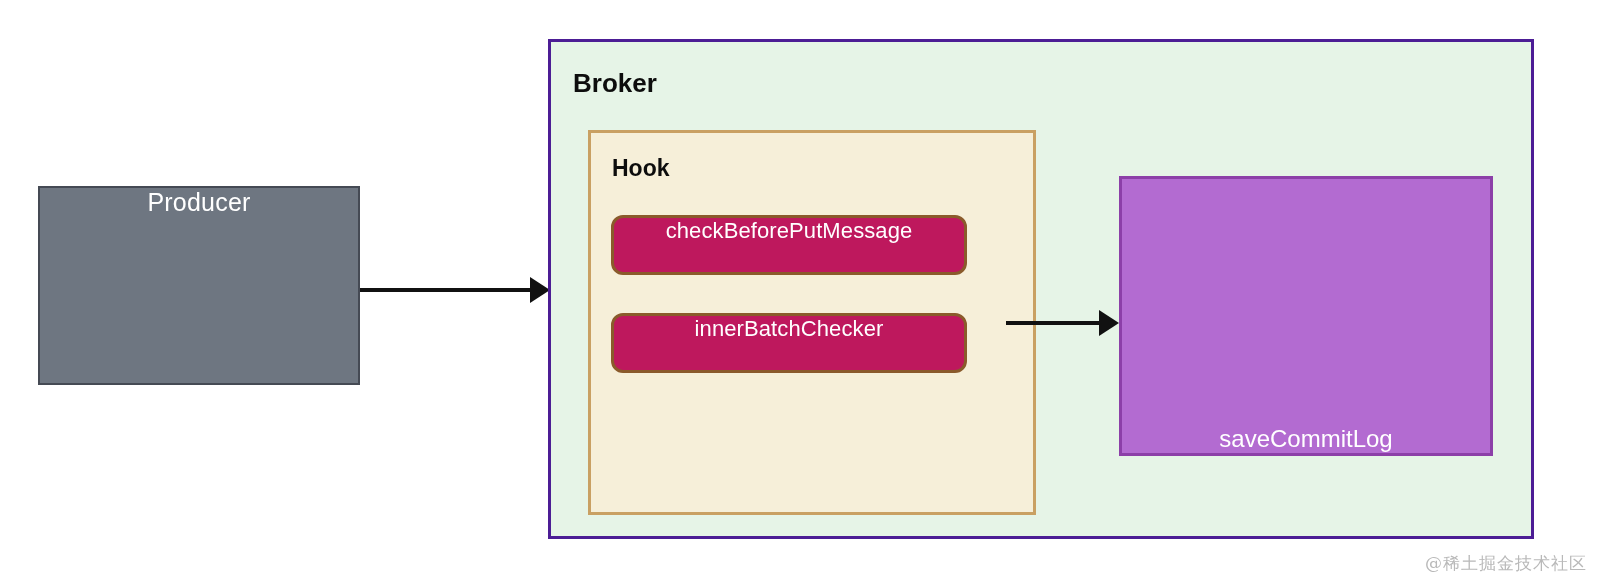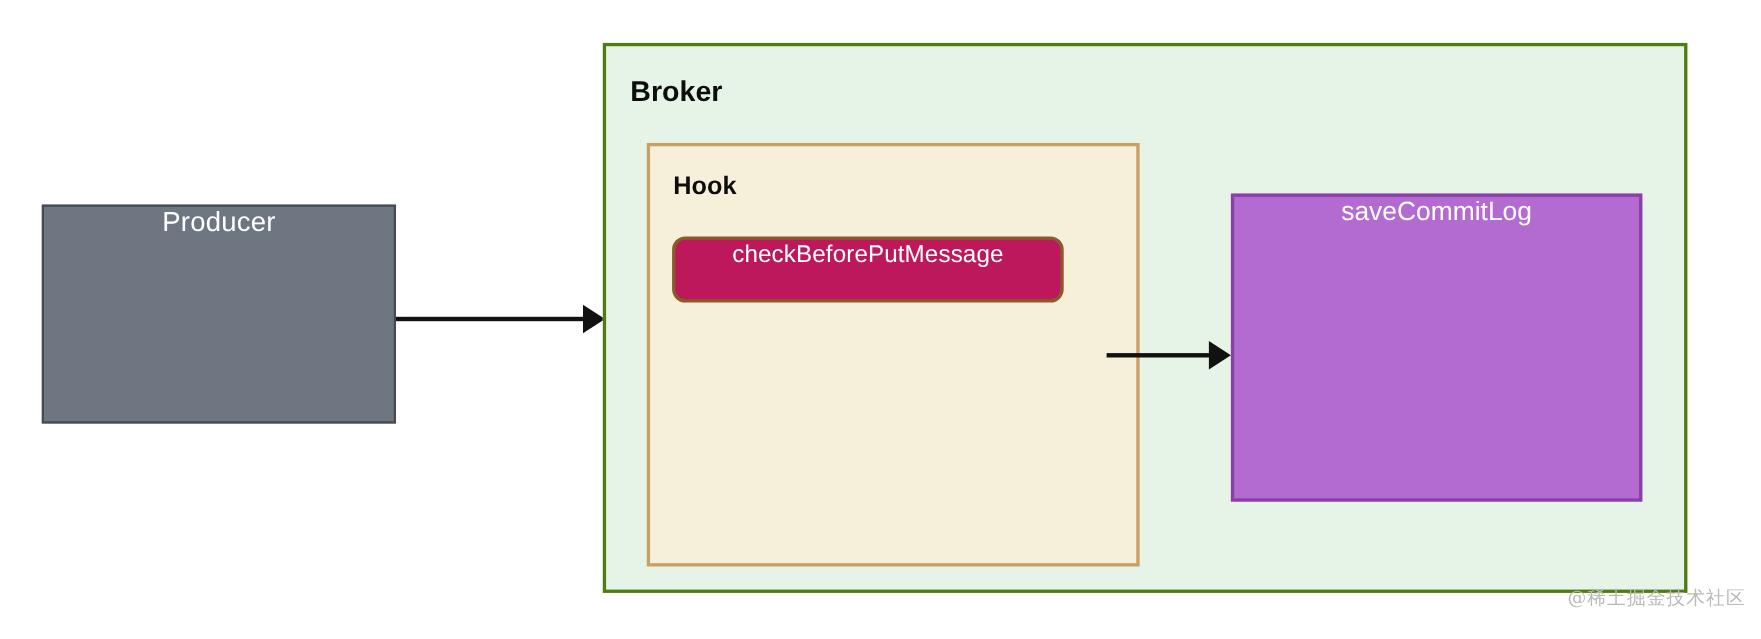--- a/index.html
+++ b/index.html
@@ -65,21 +65,21 @@
   }
 
   
   .broker-box {
     position: absolute;
     left: 548px;
     top: 39px;
     width: 986px;
     height: 500px;
     background: #E6F4E7;
-    border: 3px solid #4d7c0f;
+    border: 3px solid #4c1d95;
     box-sizing: border-box;
   }
   .broker-title {
     position: absolute;
     left: 22px;
     top: 26px;
     font-size: 26px;
     font-weight: bold;
     color: #0d0d0d;
   }
@@ -131,33 +131,33 @@
   .commitlog-box {
     position: absolute;
     left: 1116px;
     top: 173px;
     width: 374px;
     height: 280px;
     background: #B36BD1;
     border: 3px solid #8C3FA8;
     box-sizing: border-box;
     display: flex;
-    align-items: flex-start;
+    align-items: flex-end;
     justify-content: center;
   }
   .commitlog-label {
     color: #ffffff;
     font-size: 24px;
   }
 
   
   .watermark {
     position: absolute;
     right: 14px;
-    bottom: 26px;
+    bottom: 6px;
     color: #B9B9B9;
     font-size: 17px;
     font-family: "DejaVu Serif", serif;
     letter-spacing: 1px;
   }
 </style>
 </head>
 <body>
 
 <div id="canvas">
@@ -172,20 +172,23 @@
   <div class="broker-box">
     <span class="broker-title">Broker</span>
 
     <div class="hook-box">
       <span class="hook-title">Hook</span>
 
       <div class="hook-pill pill-0">
         <span class="hook-pill-label">checkBeforePutMessage</span>
       </div>
 
+      <div class="hook-pill pill-1">
+        <span class="hook-pill-label">innerBatchChecker</span>
+      </div>
 
     </div>
 
     <div class="commitlog-box" style="left:568px; top:134px;">
       <span class="commitlog-label">saveCommitLog</span>
     </div>
 
     <div class="arrow-line" style="left:455px; top:279px; width:95px;"></div>
     <div class="arrow-head" style="left:548px; top:268px;"></div>
   </div>

